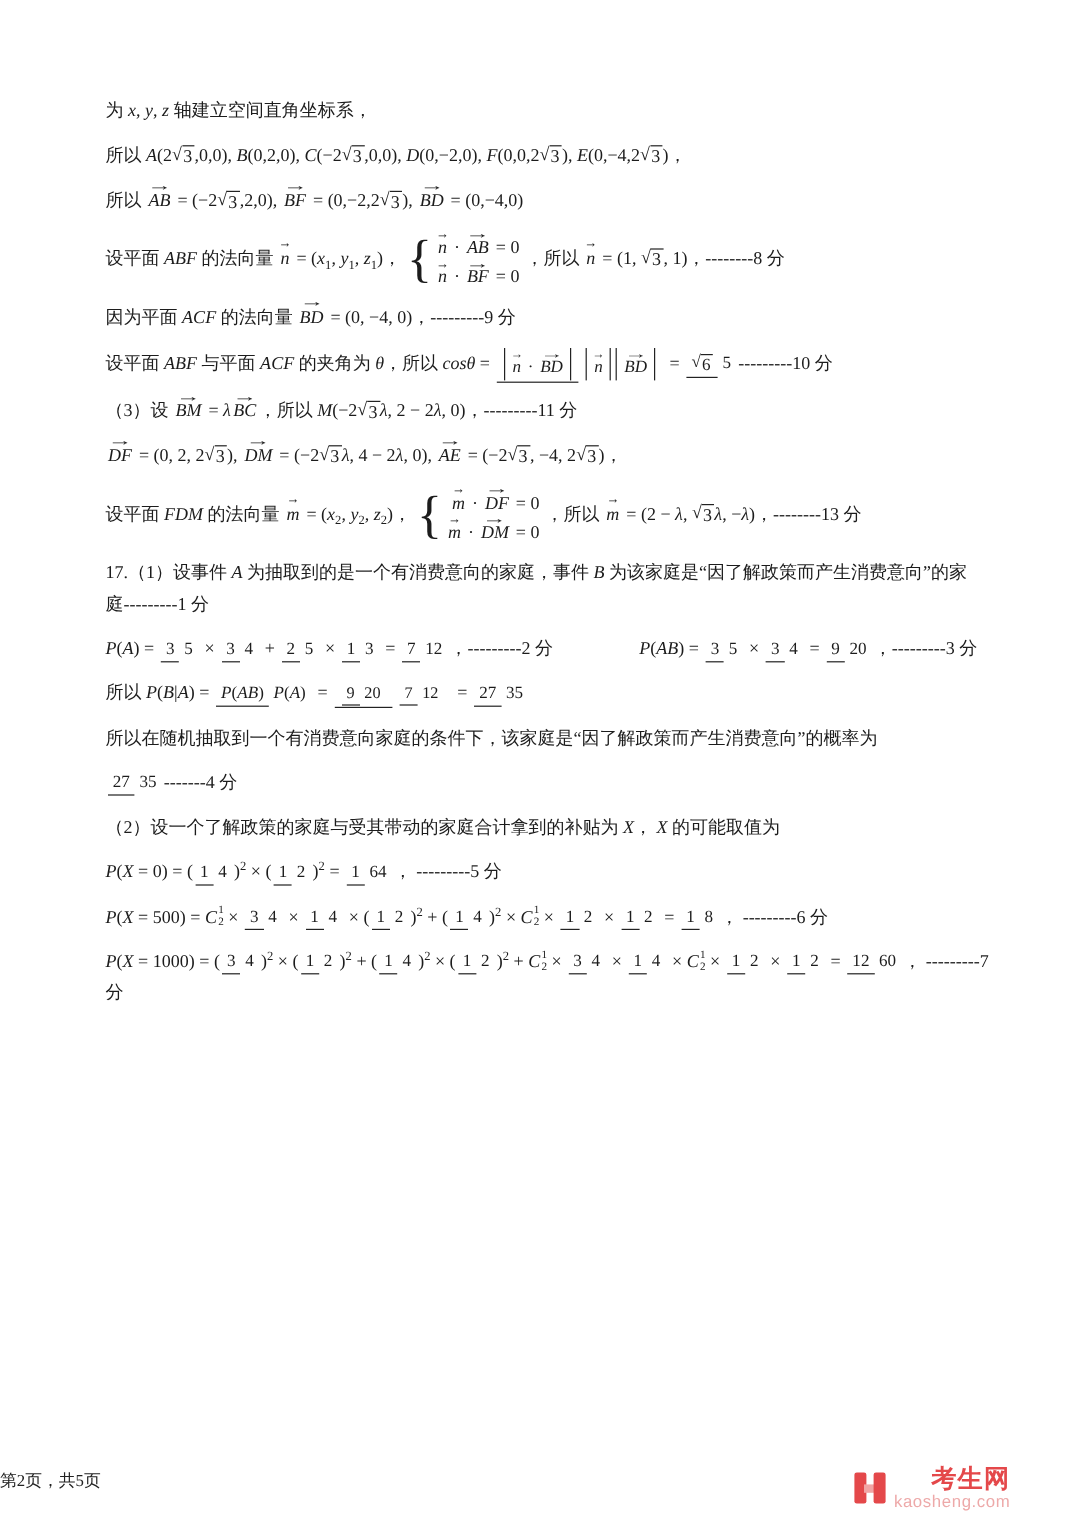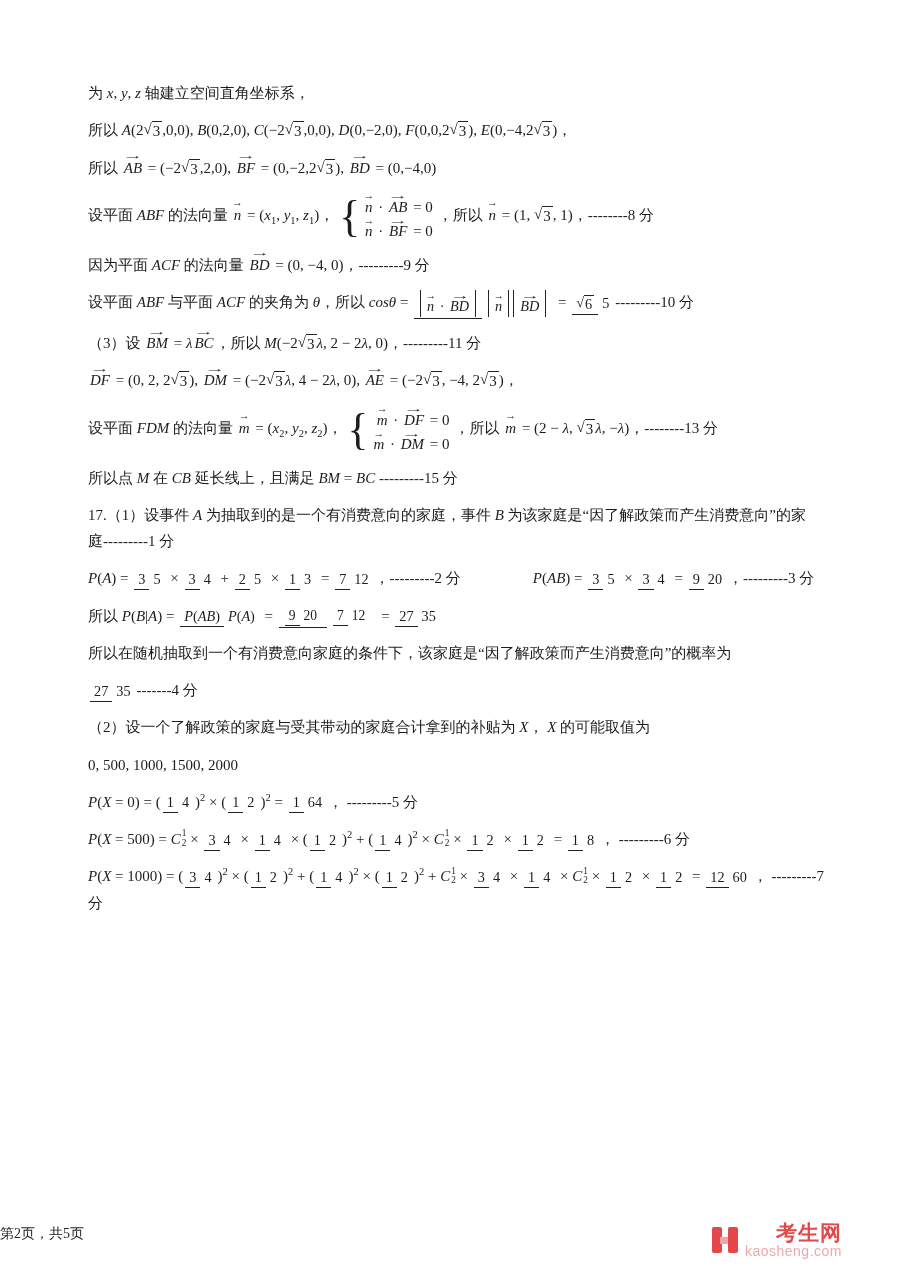--- a/index.html
+++ b/index.html
@@ -119,21 +119,20 @@
       <div class="mline">设平面 <i>F</i><i>D</i><i>M</i> 的法向量 <span class="vec"><i>m</i></span> = (<i>x</i><sub>2</sub>, <i>y</i><sub>2</sub>, <i>z</i><sub>2</sub>)，<span class="cases">
           <span class="brace">{</span>
           <span class="caselines">
             <span class="caseline"><span class="vec"><i>m</i></span> · <span class="vec vec2"><i>DF</i></span> = 0</span>
             <span class="caseline"><span class="vec"><i>m</i></span> · <span class="vec vec2"><i>DM</i></span> = 0</span>
           </span>
         </span>，所以 <span class="vec"><i>m</i></span> = (2 − <i>λ</i>, <span class="sqrt">
           <span class="rad">√</span>
           <span class="rdx">3</span>
         </span><i>λ</i>, −<i>λ</i>)，--------13 分</div>
-      <div class="mline">所以点 <i>M</i> 在 <i>C</i><i>B</i> 延长线上，且满足 <i>B</i><i>M</i> = <i>B</i><i>C</i> ---------15 分</div>
       <div class="mline">17.（1）设事件 <i>A</i> 为抽取到的是一个有消费意向的家庭，事件 <i>B</i> 为该家庭是“因了解政策而产生消费意向”的家庭---------1 分</div>
       <div class="mline"><i>P</i>(<i>A</i>) = <span class="frac">
           <span class="num">3</span>
           <span class="den">5</span>
         </span> × <span class="frac">
           <span class="num">3</span>
           <span class="den">4</span>
         </span> + <span class="frac">
           <span class="num">2</span>
           <span class="den">5</span>
@@ -168,21 +167,20 @@
         </span> = <span class="frac">
           <span class="num">27</span>
           <span class="den">35</span>
         </span></div>
       <div class="mline">所以在随机抽取到一个有消费意向家庭的条件下，该家庭是“因了解政策而产生消费意向”的概率为</div>
       <div class="mline"><span class="frac">
           <span class="num">27</span>
           <span class="den">35</span>
         </span>-------4 分</div>
       <div class="mline">（2）设一个了解政策的家庭与受其带动的家庭合计拿到的补贴为 <i>X</i>， <i>X</i> 的可能取值为</div>
-      <div class="mline">0, 500, 1000, 1500, 2000</div>
       <div class="mline"><i>P</i>(<i>X</i> = 0) = (<span class="frac">
           <span class="num">1</span>
           <span class="den">4</span>
         </span>)<sup>2</sup> × (<span class="frac">
           <span class="num">1</span>
           <span class="den">2</span>
         </span>)<sup>2</sup> = <span class="frac">
           <span class="num">1</span>
           <span class="den">64</span>
         </span>， ---------5 分</div>

